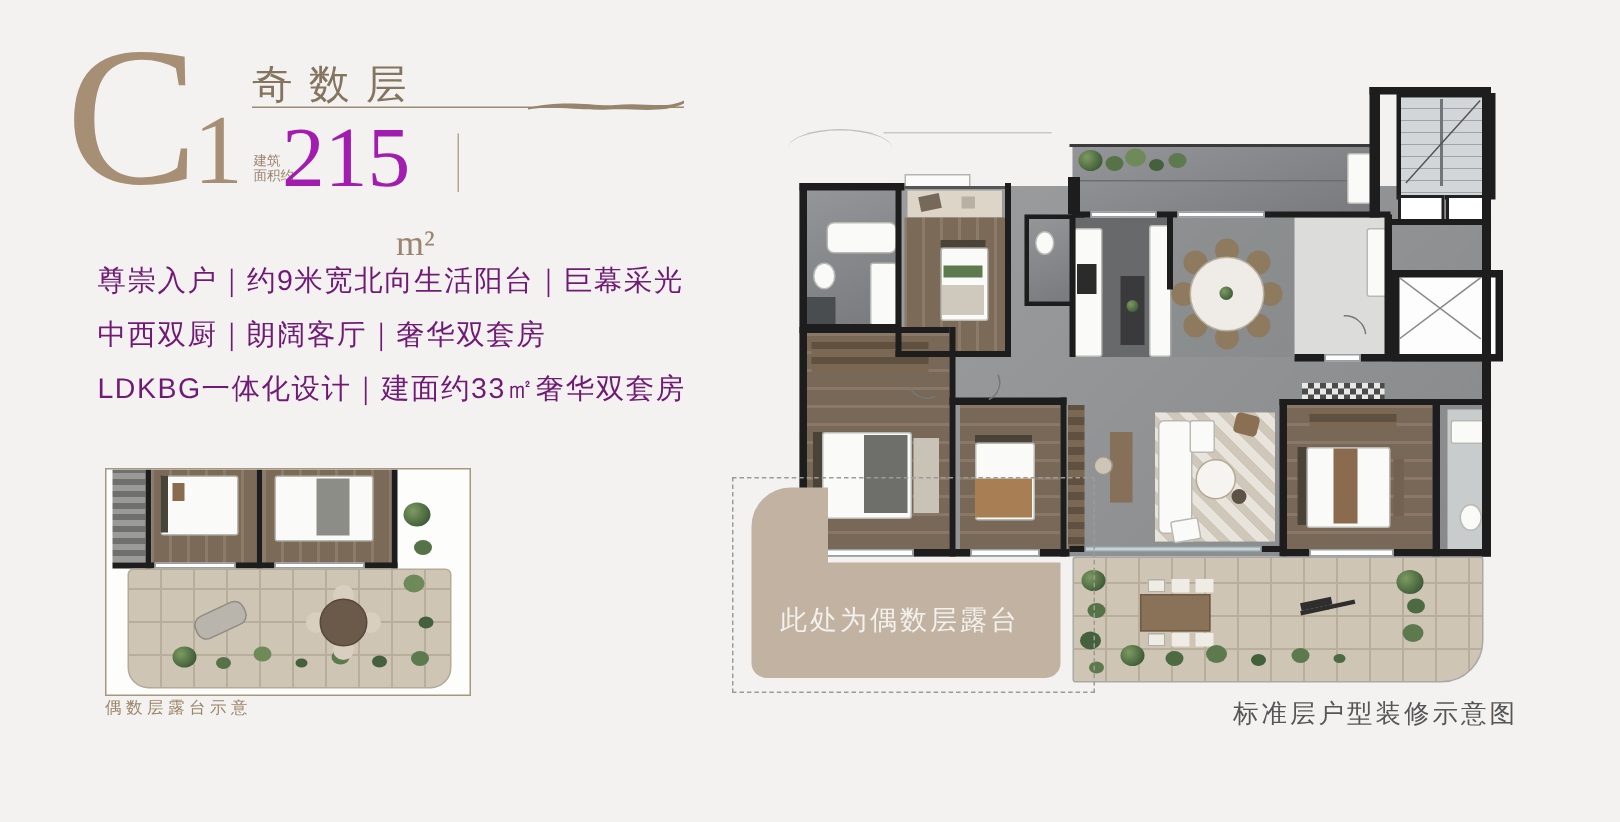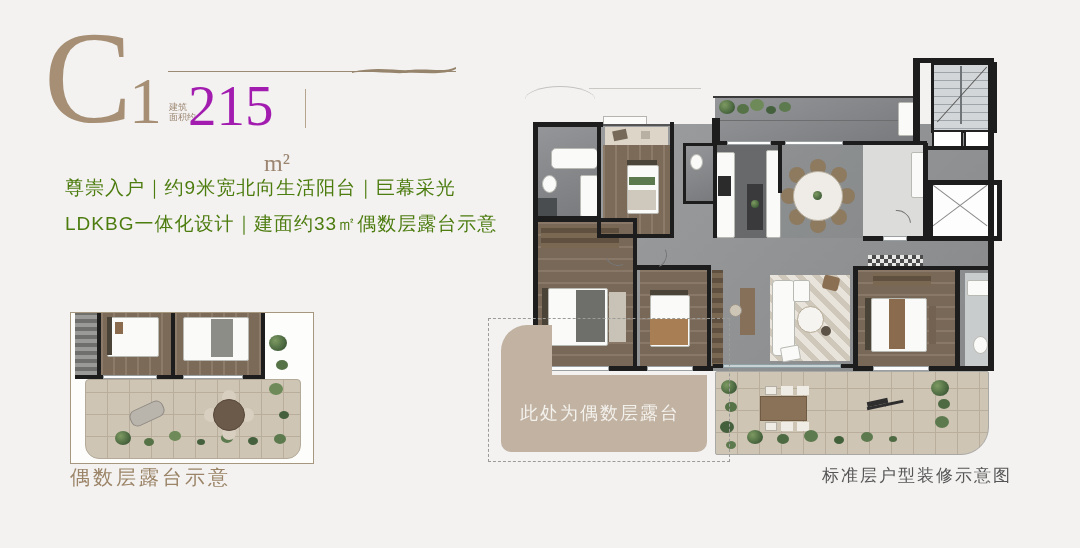--- a/index.html
+++ b/index.html
@@ -23,37 +23,39 @@
   .stripwd{background:repeating-linear-gradient(0deg,#7b6853 0 5px,#5f5040 5px 10px);}
 </style>
 </head>
 <body>
 
 <div id="stage">
 
   <div class="a serif" style="left:44px;top:12px;font-size:132px;line-height:1;color:#a68f75;">C</div>
   <div class="a serif" style="left:129px;top:68px;font-size:66px;line-height:1;color:#a68f75;">1</div>
 
+  <div class="a serif" style="left:168px;top:38px;font-size:27px;letter-spacing:11px;color:#84755f;white-space:nowrap;">奇数层</div>
 
   <div class="a" style="left:168px;top:71px;width:288px;height:1px;background:#9b8a74;"></div>
   <svg class="a" style="left:350px;top:62px;" width="108" height="16" viewBox="0 0 108 16">
     <path d="M2 10 C 26 4, 46 9, 60 8 C 80 6, 94 11, 106 5 L106 7 C 92 14, 72 10, 56 11 C 38 12, 16 8, 2 11 Z" fill="#96846c"></path>
   </svg>
 
   <div class="a serif" style="left:169px;top:102px;font-size:9px;line-height:10px;color:#9b8570;">
     <div>建筑</div>
     <div>面积约</div>
   </div>
   <div class="a serif" style="left:188px;top:77px;font-size:57px;line-height:1;color:#a21caf;">215</div>
   <div class="a serif" style="left:264px;top:103px;font-size:24px;line-height:1;color:#9b8570;margin-top:48px;">m²</div>
   <div class="a" style="left:305px;top:89px;width:1px;height:39px;background:#b5a48e;"></div>
 
-  <div class="a" style="left:65px;top:170px;font-size:19px;line-height:36px;letter-spacing:1px;color:#4d7c0f;white-space:nowrap;">
+  <div class="a" style="left:65px;top:170px;font-size:19px;line-height:36px;letter-spacing:1px;color:#701a75;white-space:nowrap;">
     <div>尊崇入户｜约9米宽北向生活阳台｜巨幕采光</div>
-    <div>LDKBG一体化设计｜建面约33㎡偶数层露台示意</div>
+    <div>中西双厨｜朗阔客厅｜奢华双套房</div>
+    <div>LDKBG一体化设计｜建面约33㎡奢华双套房</div>
   </div>
 
   <div class="a" style="left:70px;top:312px;width:242px;height:150px;border:1px solid #a6977f;background:#fdfdfc;overflow:hidden;">
 
     <div class="a" style="left:4px;top:0;width:22px;height:62px;background:repeating-linear-gradient(0deg,#9a9a98 0 4px,#6f6f6d 4px 8px);"></div>
     <div class="w" style="left:26px;top:0;width:4px;height:66px;"></div>
 
     <div class="a wood" style="left:30px;top:0;width:70px;height:64px;"></div>
     <div class="a white-furn" style="left:36px;top:4px;width:50px;height:38px;"></div>
     <div class="a" style="left:36px;top:4px;width:5px;height:38px;background:#4a4438;"></div>
@@ -71,21 +73,21 @@
 
     <div class="a pav" style="left:14px;top:66px;width:214px;height:78px;border:1px solid #b3aa99;border-radius:4px 4px 14px 14px;"></div>
     <div class="plant" style="left:198px;top:22px;width:18px;height:16px;
          box-shadow:4px 22px 0 -3px #567247,-2px 46px 0 -2px #6d8a58,6px 72px 0 -4px #44603c,2px 96px 0 -3px #5d7a4f;"></div>
     <div class="plant" style="left:44px;top:118px;width:16px;height:14px;
          box-shadow:26px 4px 0 -3px #567247,52px -2px 0 -2px #6d8a58,78px 4px 0 -4px #44603c,104px 0 0 -2px #5d7a4f,130px 3px 0 -3px #44603c;"></div>
     <div class="a" style="left:142px;top:86px;width:30px;height:30px;border-radius:50%;background:#6b5a4a;border:1px solid #57483a;
          box-shadow:0 -18px 0 -9px #d9cfc0,18px 0 0 -9px #d9cfc0,0 18px 0 -9px #d9cfc0,-18px 0 0 -9px #d9cfc0;"></div>
     <div class="a" style="left:58px;top:92px;width:34px;height:15px;background:#b9b4ac;border:1px solid #8f8b84;border-radius:7px;transform:rotate(-25deg);"></div>
   </div>
-  <div class="a" style="left:70px;top:464px;font-size:20px;letter-spacing:3px;color:#9b8467;font-weight:500;white-space:nowrap;">偶数层露台示意</div>
+  <div class="a" style="left:70px;top:464px;font-size:11px;letter-spacing:3px;color:#9b8467;font-weight:500;white-space:nowrap;">偶数层露台示意</div>
 
   <div class="a" style="left:822px;top:464px;font-size:17px;letter-spacing:2px;color:#565656;font-weight:500;white-space:nowrap;">标准层户型装修示意图</div>
 
   <div class="a" style="left:485px;top:58px;width:537px;height:412px;">
 
     <div class="a" style="left:40px;top:28px;width:70px;height:26px;border-top:1px solid #c2c1be;border-radius:50%;"></div>
     <div class="a" style="left:104px;top:30px;width:112px;height:1px;background:#c9c8c5;"></div>
     <div class="a" style="left:118px;top:58px;width:42px;height:16px;border:1px solid #b5b4b1;background:#fbfbfa;"></div>
 
     <div class="a marble" style="left:48px;top:66px;width:460px;height:247px;"></div>

